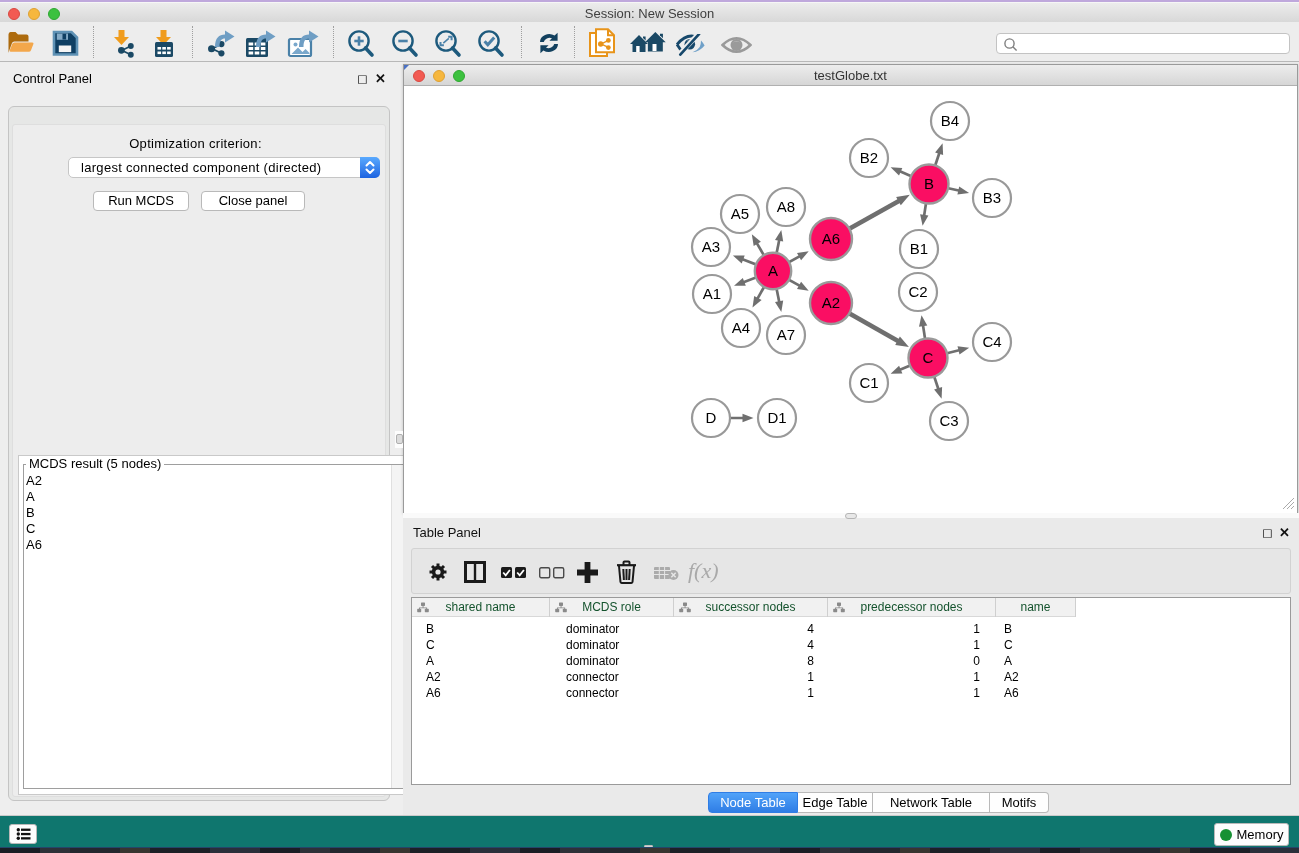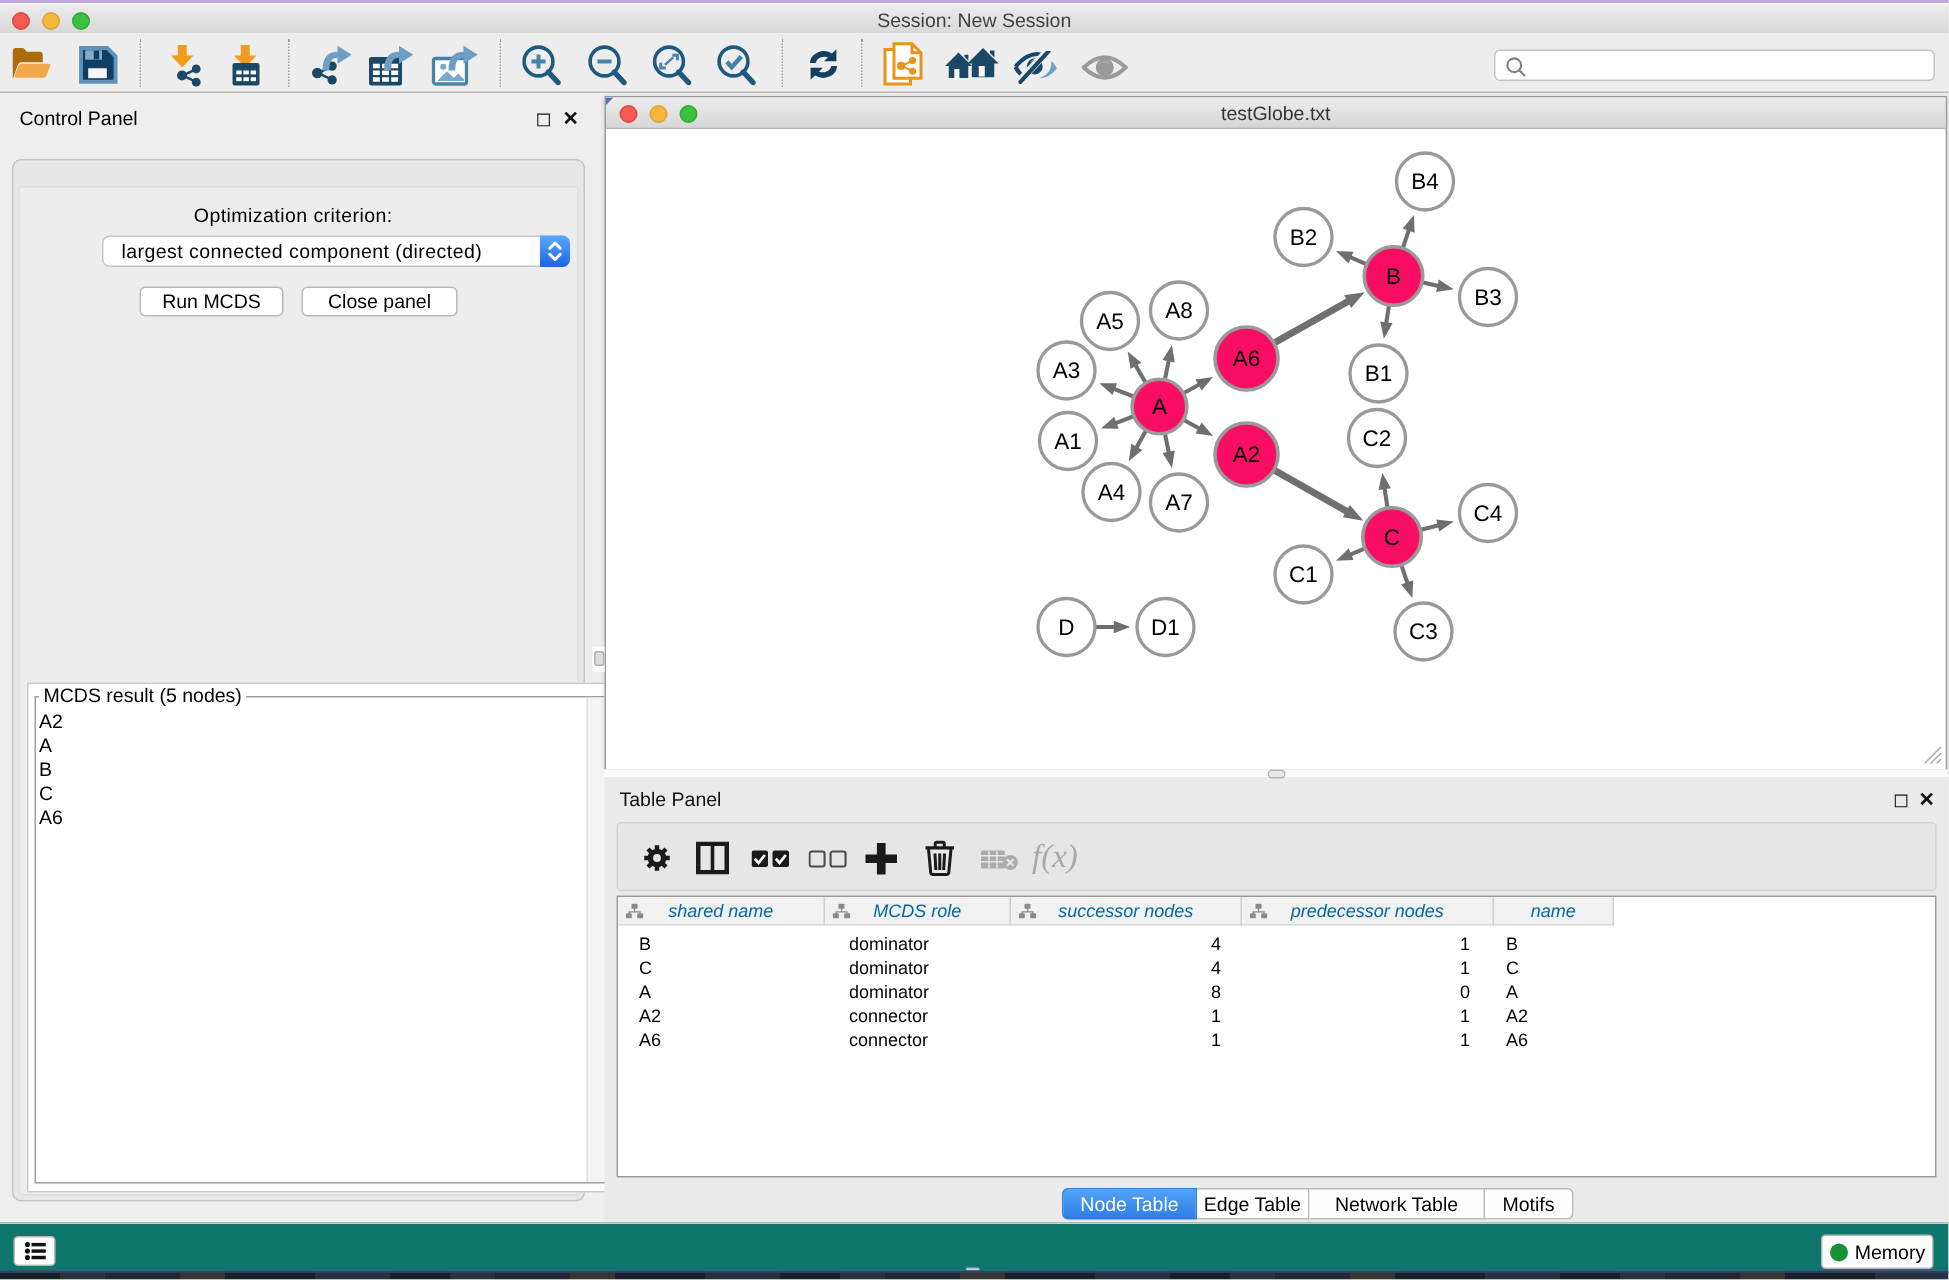--- a/index.html
+++ b/index.html
@@ -66,21 +66,21 @@
   font-size:13px; color:#333; }
 #netcanvas { position:absolute; left:0; top:22px; width:893px; height:426px; background:#fff; }
 
 #tp { left:403px; top:518px; width:896px; height:297px; background:#eaeaea; }
 #tp .tptitle { position:absolute; left:10px; top:7px; font-size:13px; color:#111; }
 #tptoolbar { position:absolute; left:8px; top:30px; width:880px; height:46px;
   background:#e6e6e6; border:1px solid #d2d2d2; border-radius:3px; }
 #tptable { position:absolute; left:8px; top:79px; width:880px; height:188px;
   background:#fff; border:1px solid #9a9a9a; }
 #thead { position:absolute; left:0; top:0; width:664px; height:19px; background:#f1f1f1;
-  border-bottom:1px solid #d8d8d8; font-size:12px; color:#0369a1;font-style:italic; }
+  border-bottom:1px solid #d8d8d8; font-size:12px; color:#14532d; }
 .th { position:absolute; top:0; height:19px; border-right:1px solid #cfcfcf;
   text-align:center; line-height:19px; }
 .th svg { position:absolute; left:5px; top:4px; }
 .trow { position:absolute; left:0; width:664px; height:16px; font-size:12px; color:#000; }
 .trow span { position:absolute; }
 #tabs2 { position:absolute; left:269px; top:274px; height:21px; display:flex; }
 
 #statusbar { left:0; top:815px; width:1299px; height:32px; background:#0f766e;
   border-top:1px solid #cacaca; }
 #listbtn { position:absolute; left:9px; top:8px; width:28px; height:20px;

